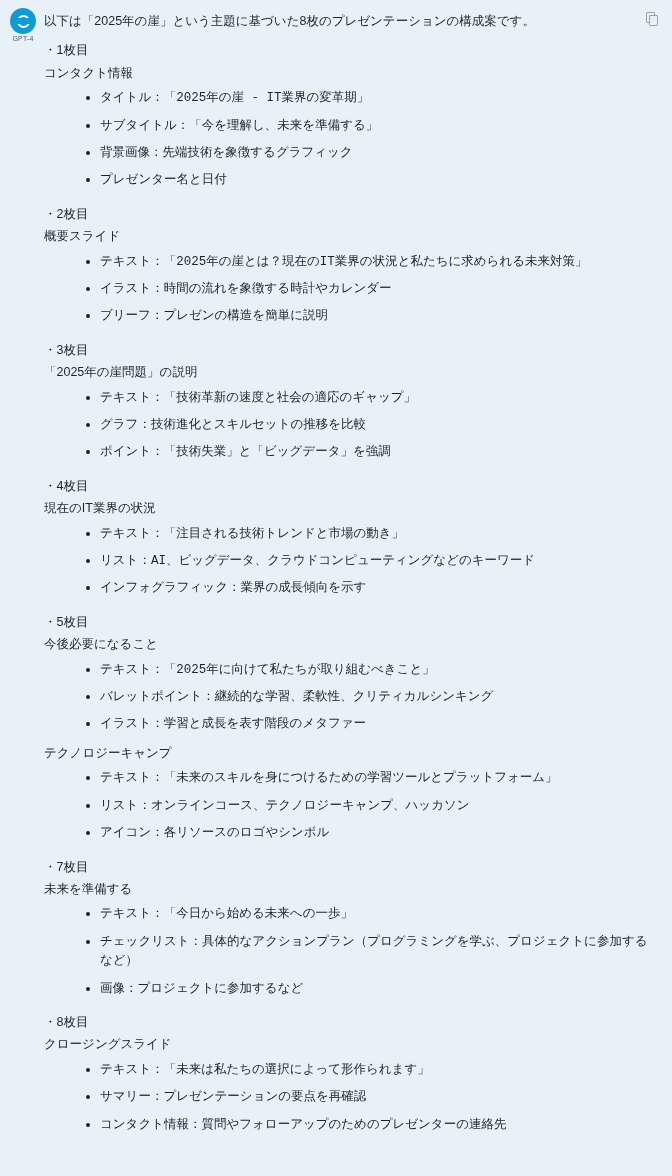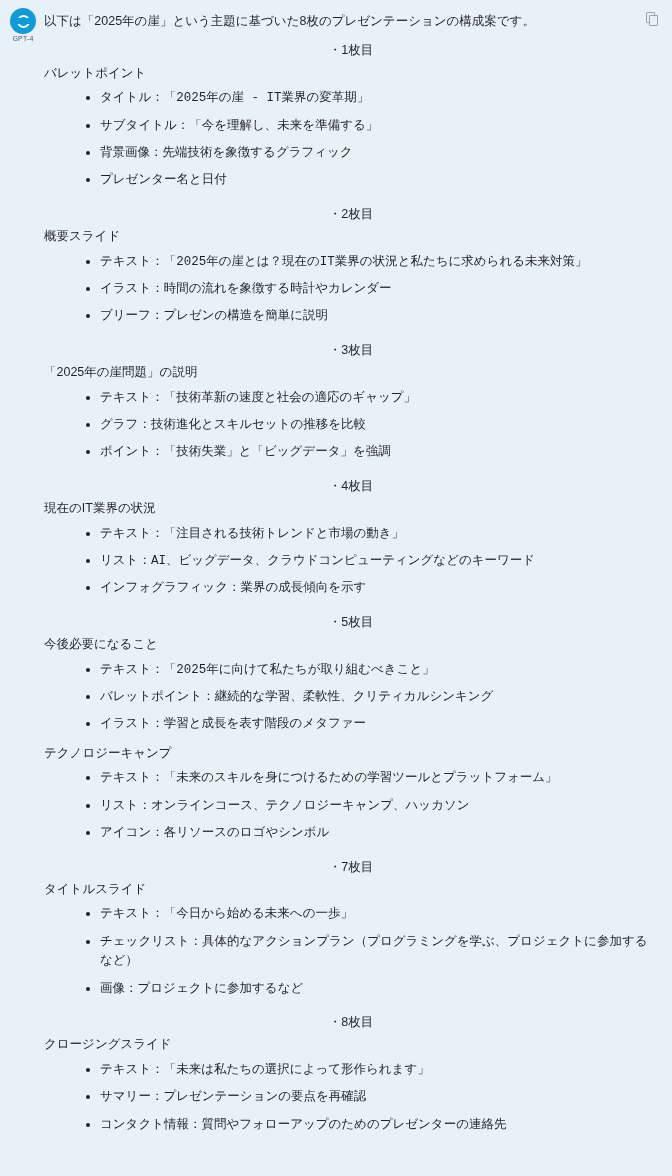--- a/index.html
+++ b/index.html
@@ -101,21 +101,20 @@
     color: #1f2328;
   }
   .slide-group {
     margin-bottom: 2px;
   }
   .slide-index {
     font-size: 12.5px;
     line-height: 1.7;
     margin: 9px 0 0 0;
     color: #1f2328;
-    text-align: center;
   }
   .slide-title {
     font-size: 12.5px;
     line-height: 1.65;
     margin: 1px 0 2px 0;
     color: #1f2328;
   }
   ul.bullets {
     list-style: none;
     margin: 2px 0 4px 0;
@@ -153,21 +152,21 @@
   <div class="copy-icon">
     <span class="sheet-back"></span>
     <span class="sheet-front"></span>
   </div>
 
   <p class="intro">以下は「2025年の崖」という主題に基づいた8枚のプレゼンテーションの構成案です。</p>
 
   <div id="slides-container">
       <div class="slide-group">
         <div class="slide-index">・1枚目</div>
-        <div class="slide-title">バレットポイント</div>
+        <div class="slide-title">コンタクト情報</div>
         <ul class="bullets">
           <li>タイトル：「2025年の崖 - IT業界の変革期」</li>
           <li>サブタイトル：「今を理解し、未来を準備する」</li>
           <li>背景画像：先端技術を象徴するグラフィック</li>
           <li>プレゼンター名と日付</li>
         </ul>
       </div>
       <div class="slide-group">
         <div class="slide-index">・2枚目</div>
         <div class="slide-title">概要スライド</div>
@@ -207,21 +206,21 @@
       <div class="slide-group">
         <div class="slide-title">テクノロジーキャンプ</div>
         <ul class="bullets">
           <li>テキスト：「未来のスキルを身につけるための学習ツールとプラットフォーム」</li>
           <li>リスト：オンラインコース、テクノロジーキャンプ、ハッカソン</li>
           <li>アイコン：各リソースのロゴやシンボル</li>
         </ul>
       </div>
       <div class="slide-group">
         <div class="slide-index">・7枚目</div>
-        <div class="slide-title">タイトルスライド</div>
+        <div class="slide-title">未来を準備する</div>
         <ul class="bullets">
           <li>テキスト：「今日から始める未来への一歩」</li>
           <li>チェックリスト：具体的なアクションプラン（プログラミングを学ぶ、プロジェクトに参加するなど）</li>
           <li>画像：プロジェクトに参加するなど</li>
         </ul>
       </div>
       <div class="slide-group">
         <div class="slide-index">・8枚目</div>
         <div class="slide-title">クロージングスライド</div>
         <ul class="bullets">

